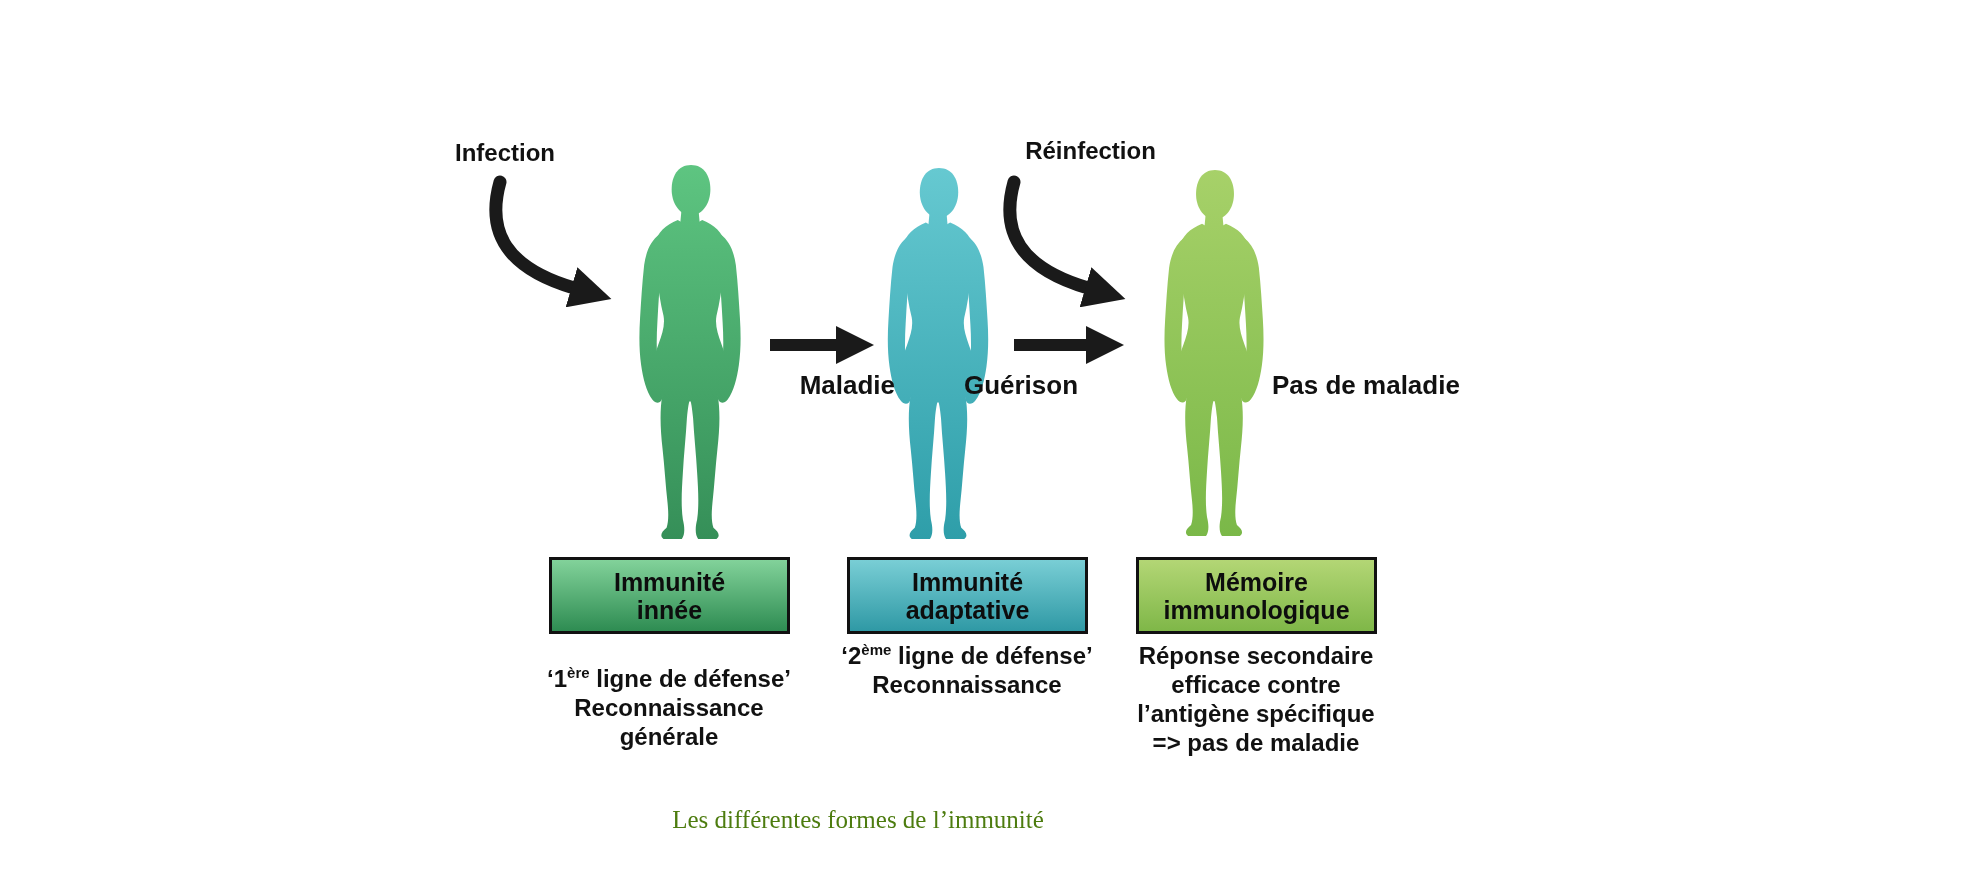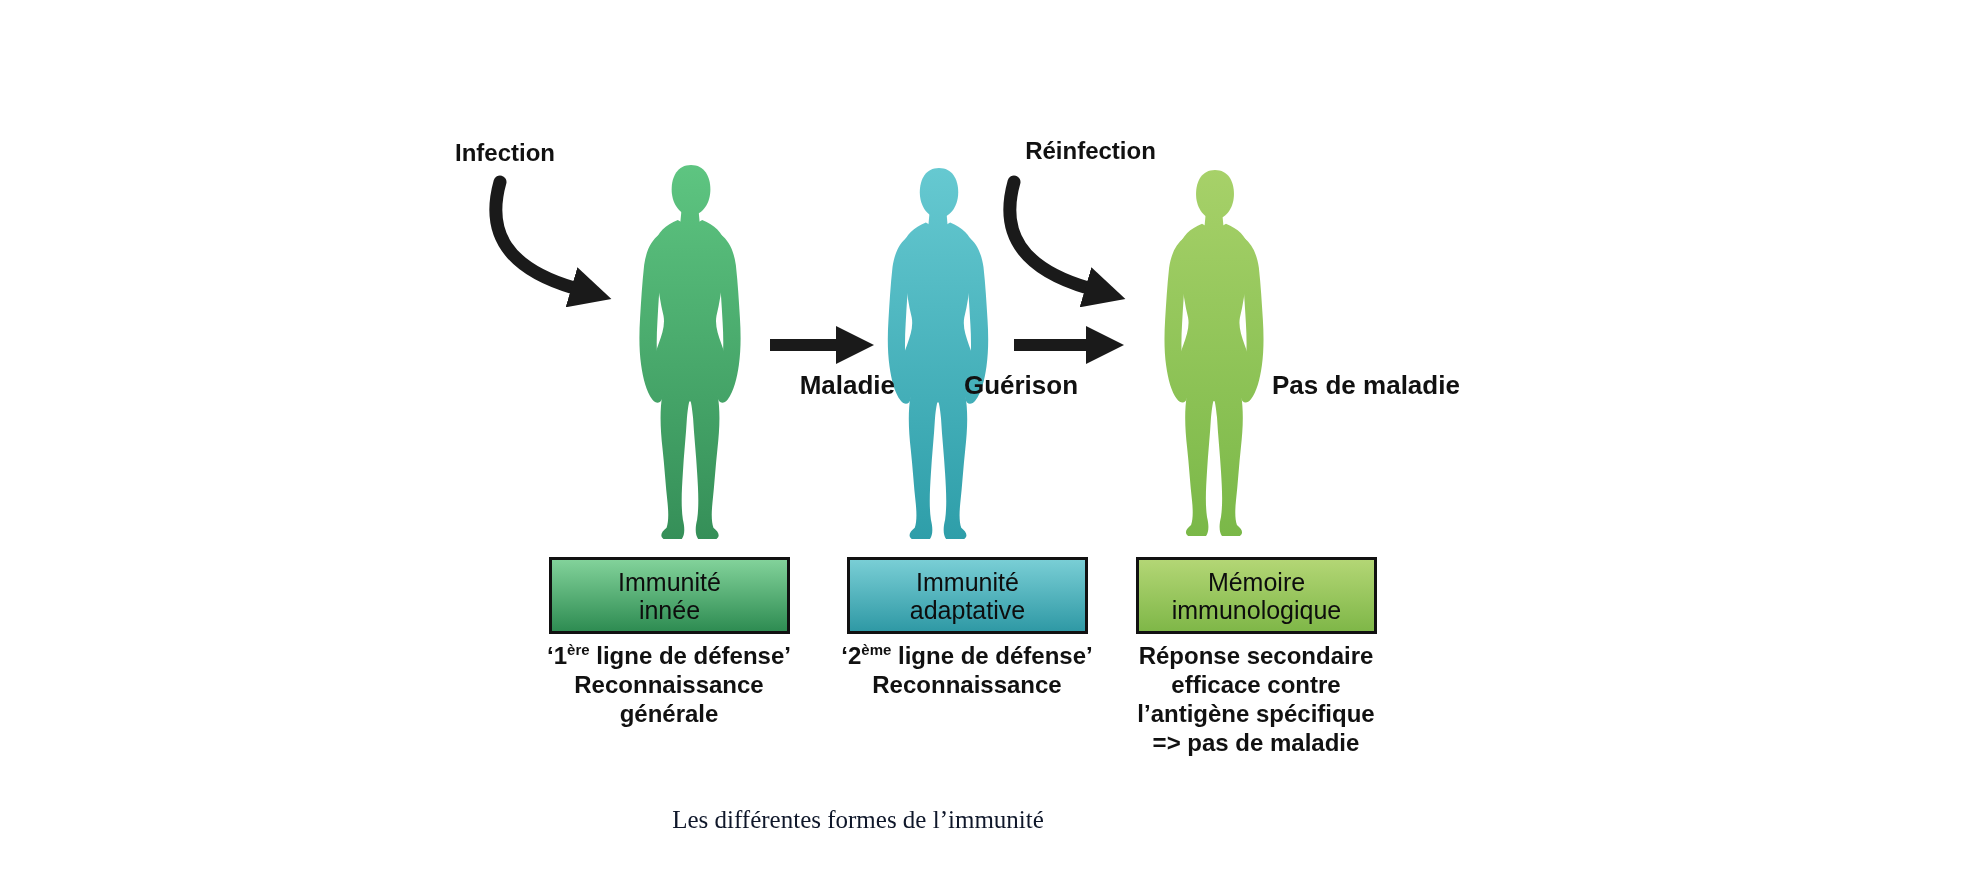--- a/index.html
+++ b/index.html
@@ -21,38 +21,38 @@
   .center{text-align:center;}
   .arrows{position:absolute;left:0;top:0;pointer-events:none;}
   .figure{position:absolute;}
   .box{
     position:absolute;
     width:241px;height:77px;
     border:3px solid #111111;
     box-sizing:border-box;
     display:flex;flex-direction:column;justify-content:center;
     text-align:center;
-    font-size:25px;font-weight:normal;color:#0d0d0d;
+    font-size:25px;font-weight:bold;color:#0d0d0d;
     line-height:28px;
   }
   .note{
     position:absolute;
     width:330px;
     text-align:center;
     font-size:24px;font-weight:bold;color:#111111;
     line-height:29px;
   }
   .note sup{font-size:15px;line-height:0;}
   .caption{
     position:absolute;
     left:558px;top:806px;width:600px;
     text-align:center;
     font-family:"Liberation Serif",serif;
     font-size:25px;
-    color:#0f172a;
+    color:#4d7c0f;
     white-space:nowrap;
   }
 </style>
 </head>
 <body>
 
 <div class="canvas">
 
   <div class="lbl big center" style="left:440px;top:139px;width:130px;">Infection</div>
   <div class="lbl big center" style="left:1008px;top:137px;width:165px;">Réinfection</div>
@@ -119,21 +119,21 @@
   </div>
   <div class="box" style="left: 847px; top: 557px; background: linear-gradient(rgb(121, 206, 213), rgb(47, 153, 165));">
     <div>Immunité</div>
     <div>adaptative</div>
   </div>
   <div class="box" style="left: 1136px; top: 557px; background: linear-gradient(rgb(179, 214, 117), rgb(127, 183, 72));">
     <div>Mémoire</div>
     <div>immunologique</div>
   </div>
 
-  <div class="note" style="left:504px;top:641px;">
+  <div class="note" style="left:504px;top:664px;">
     <div><span>‘1</span><sup>ère</sup><span> ligne de défense’</span></div>
     <div>Reconnaissance</div>
     <div>générale</div>
     <div></div>
   </div>
   <div class="note" style="left:802px;top:641px;">
     <div><span>‘2</span><sup>ème</sup><span> ligne de défense’</span></div>
     <div>Reconnaissance</div>
     <div></div>
   </div>

